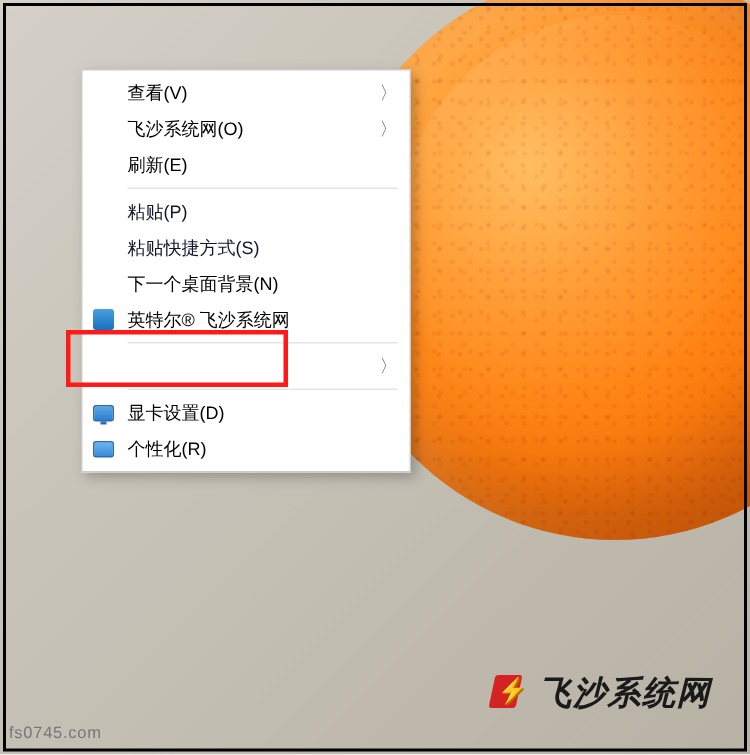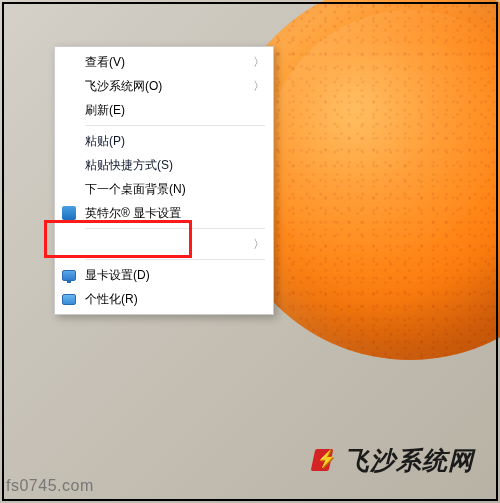--- a/index.html
+++ b/index.html
@@ -26,22 +26,22 @@
     .ic-intel { width:14px; height:14px; background: linear-gradient(#4aa0e0,#1a6fc0); border-radius:2px; }
     .ic-personal { width:14px; height:11px; border:1px solid #2b6cb0; background: linear-gradient(#6ab5ef,#3a8cd8); border-radius:2px; }
     
     .highlight-box { position:absolute; top: 220px; left: 44px; width: 148px; height: 38px; border: 3px solid #ff1a1a; pointer-events: none; }
     
     
     .watermark-box { position:absolute; bottom: 26px; right: 26px; display:flex; align-items:center; gap:8px; }
     .wm-logo { width: 28px; height: 28px; position:relative; }
     .wm-flag { width:18px; height:22px; background:#d32323; position:absolute; left:5px; top:2px; transform: skewX(-12deg); border-radius:2px; }
     .wm-bolt { position:absolute; left:9px; top:3px; color:#ffd400; font-size:16px; font-weight:bold; transform: rotate(-5deg); text-shadow: 1px 1px 0 #b36b00; }
-    .wm-text { font-size: 25px; font-style: italic; font-weight: 700; color: #1a1a1a; letter-spacing: 1px; font-family: Liberation Sans, sans-serif; }
-    .wm-url { position:absolute; bottom: 8px; left: 6px; font-size: 16px; color: #777; letter-spacing: 0.5px; }
+    .wm-text { font-size: 22px; font-style: italic; font-weight: 700; color: #1a1a1a; letter-spacing: 1px; font-family: Liberation Sans, sans-serif; }
+    .wm-url { position:absolute; bottom: 8px; left: 6px; font-size: 11px; color: #777; letter-spacing: 0.5px; }
   </style>
 </head>
 <body>
 
 <div class="desktop">
   <div class="orange-bg">
       <div class="orange-texture"></div>
     </div>
 
   <div class="context-menu">
@@ -63,21 +63,21 @@
     <div class="menu-item disabled">
       <span class="label">粘贴快捷方式(S)</span>
     </div>
     <div class="menu-item">
       <span class="label">下一个桌面背景(N)</span>
     </div>
     <div class="menu-item">
       <span class="icon-slot">
           <span class="ic-intel"></span>
         </span>
-      <span class="label">英特尔® 显卡设置</span>
+      <span class="label">英特尔® 飞沙系统网</span>
     </div>
     <div class="sep"></div>
     <div class="menu-item">
       <span class="arrow">〉</span>
     </div>
     <div class="sep"></div>
     <div class="menu-item">
       <span class="icon-slot">
           <span class="ic-monitor"></span>
         </span>

